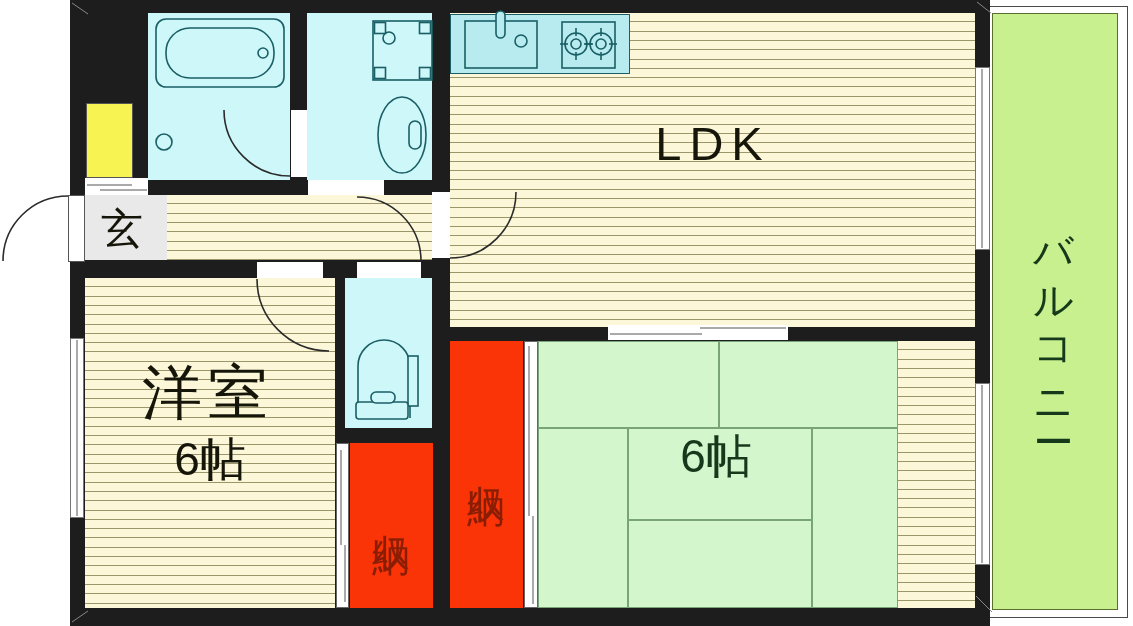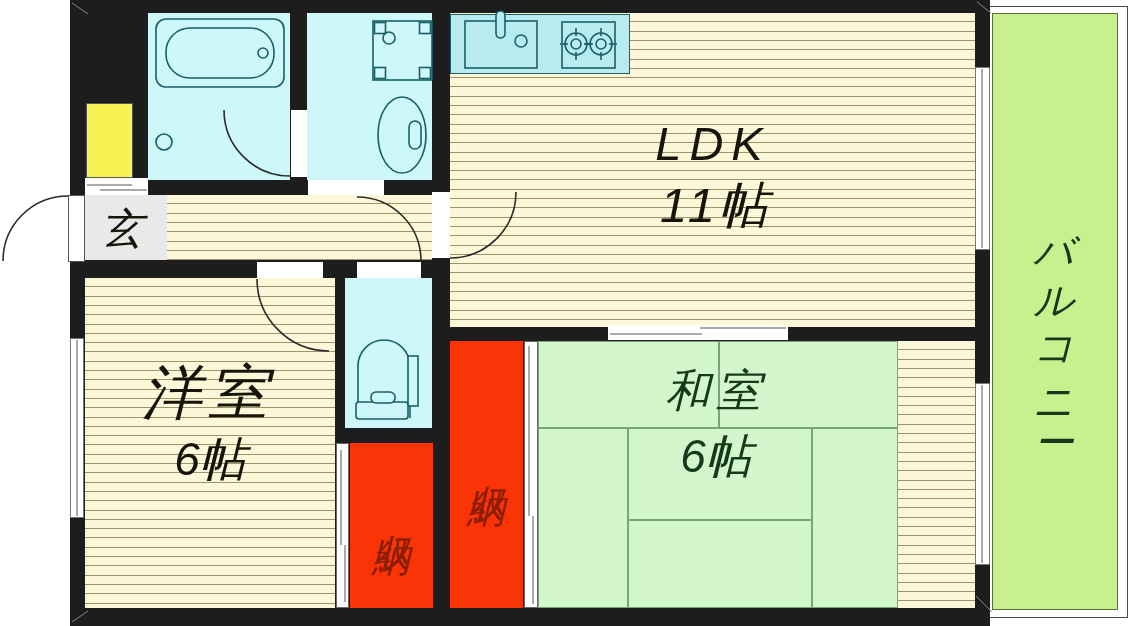--- a/index.html
+++ b/index.html
@@ -1,18 +1,18 @@
 <!DOCTYPE html>
 <html style="--wall: #1d1d1d; --wood: #fbf7d8; --wood_line: rgba(115,108,60,0.7); --room_cyan: #cdf7f8; --counter_cyan: #b7ebf0; --fixture_line: #1a5f66; --tatami: #d3f6cd; --tatami_line: #79a479; --balcony: #c9f08e; --balcony_border: #5a6e2e; --storage_red: #fb3408; --shoe_yellow: #f7f353; --entrance_gray: #e9e9e9; --text_dark: #15150a; --text_green: #16391b; --text_red: #8a1e04; --door_line: #2b2b2b;"><head>
 <meta charset="utf-8">
 <style>
   html,body{margin:0;padding:0;background:#fff;}
   .plan{
     position:relative;width:1133px;height:626px;overflow:hidden;
-    font-family:"Liberation Sans",sans-serif;background:#fff;font-style:italic;
+    font-family:"Liberation Sans",sans-serif;background:#fff;
   }
   .abs{position:absolute;}
   
   .wall{background:var(--wall,#1d1d1d);}
   .wood{
     background:
       repeating-linear-gradient(to bottom,
         rgba(0,0,0,0) 0px, rgba(0,0,0,0) 8.3px,
         var(--wood_line,rgba(115,108,60,.7)) 8.3px, var(--wood_line,rgba(115,108,60,.7)) 9.3px),
       var(--wood,#fbf7d8);
@@ -162,28 +162,26 @@
     </g>
     <g stroke="#888" stroke-width="1">
       <line x1="72" y1="3" x2="88" y2="14"></line>
       <line x1="72" y1="622" x2="88" y2="611"></line>
       <line x1="977" y1="2" x2="991" y2="13"></line>
       <line x1="976" y1="596" x2="992" y2="612"></line>
     </g>
   </svg>
 
   <div class="lbl" style="left:713px;top:143px;font-size:47px;letter-spacing:8px;">LDK</div>
-  <div class="lbl" style="left:716px;top:205px;font-size:49px;letter-spacing:4px;">11帖</div>
 
   <div class="lbl" style="left:122px;top:229px;font-size:42px;">玄</div>
 
   <div class="lbl" style="left:208px;top:393px;font-size:60px;letter-spacing:6px;">洋室</div>
   <div class="lbl" style="left:210px;top:459px;font-size:46px;">6帖</div>
 
-  <div class="lbl green" style="left:716px;top:390px;font-size:45px;letter-spacing:6px;">和室</div>
   <div class="lbl green" style="left:716px;top:456px;font-size:46px;">6帖</div>
 
   <div class="lbl redtxt vtext" style="left:391px;top:510px;font-size:38px;letter-spacing:6px;">収納</div>
   <div class="lbl redtxt vtext" style="left:486px;top:461px;font-size:38px;letter-spacing:6px;">収納</div>
 
   <div class="lbl green vtext" style="left:1054px;top:318px;font-size:40px;letter-spacing:8px;">バルコニー</div>
 
 </div>
 
 </body></html>

